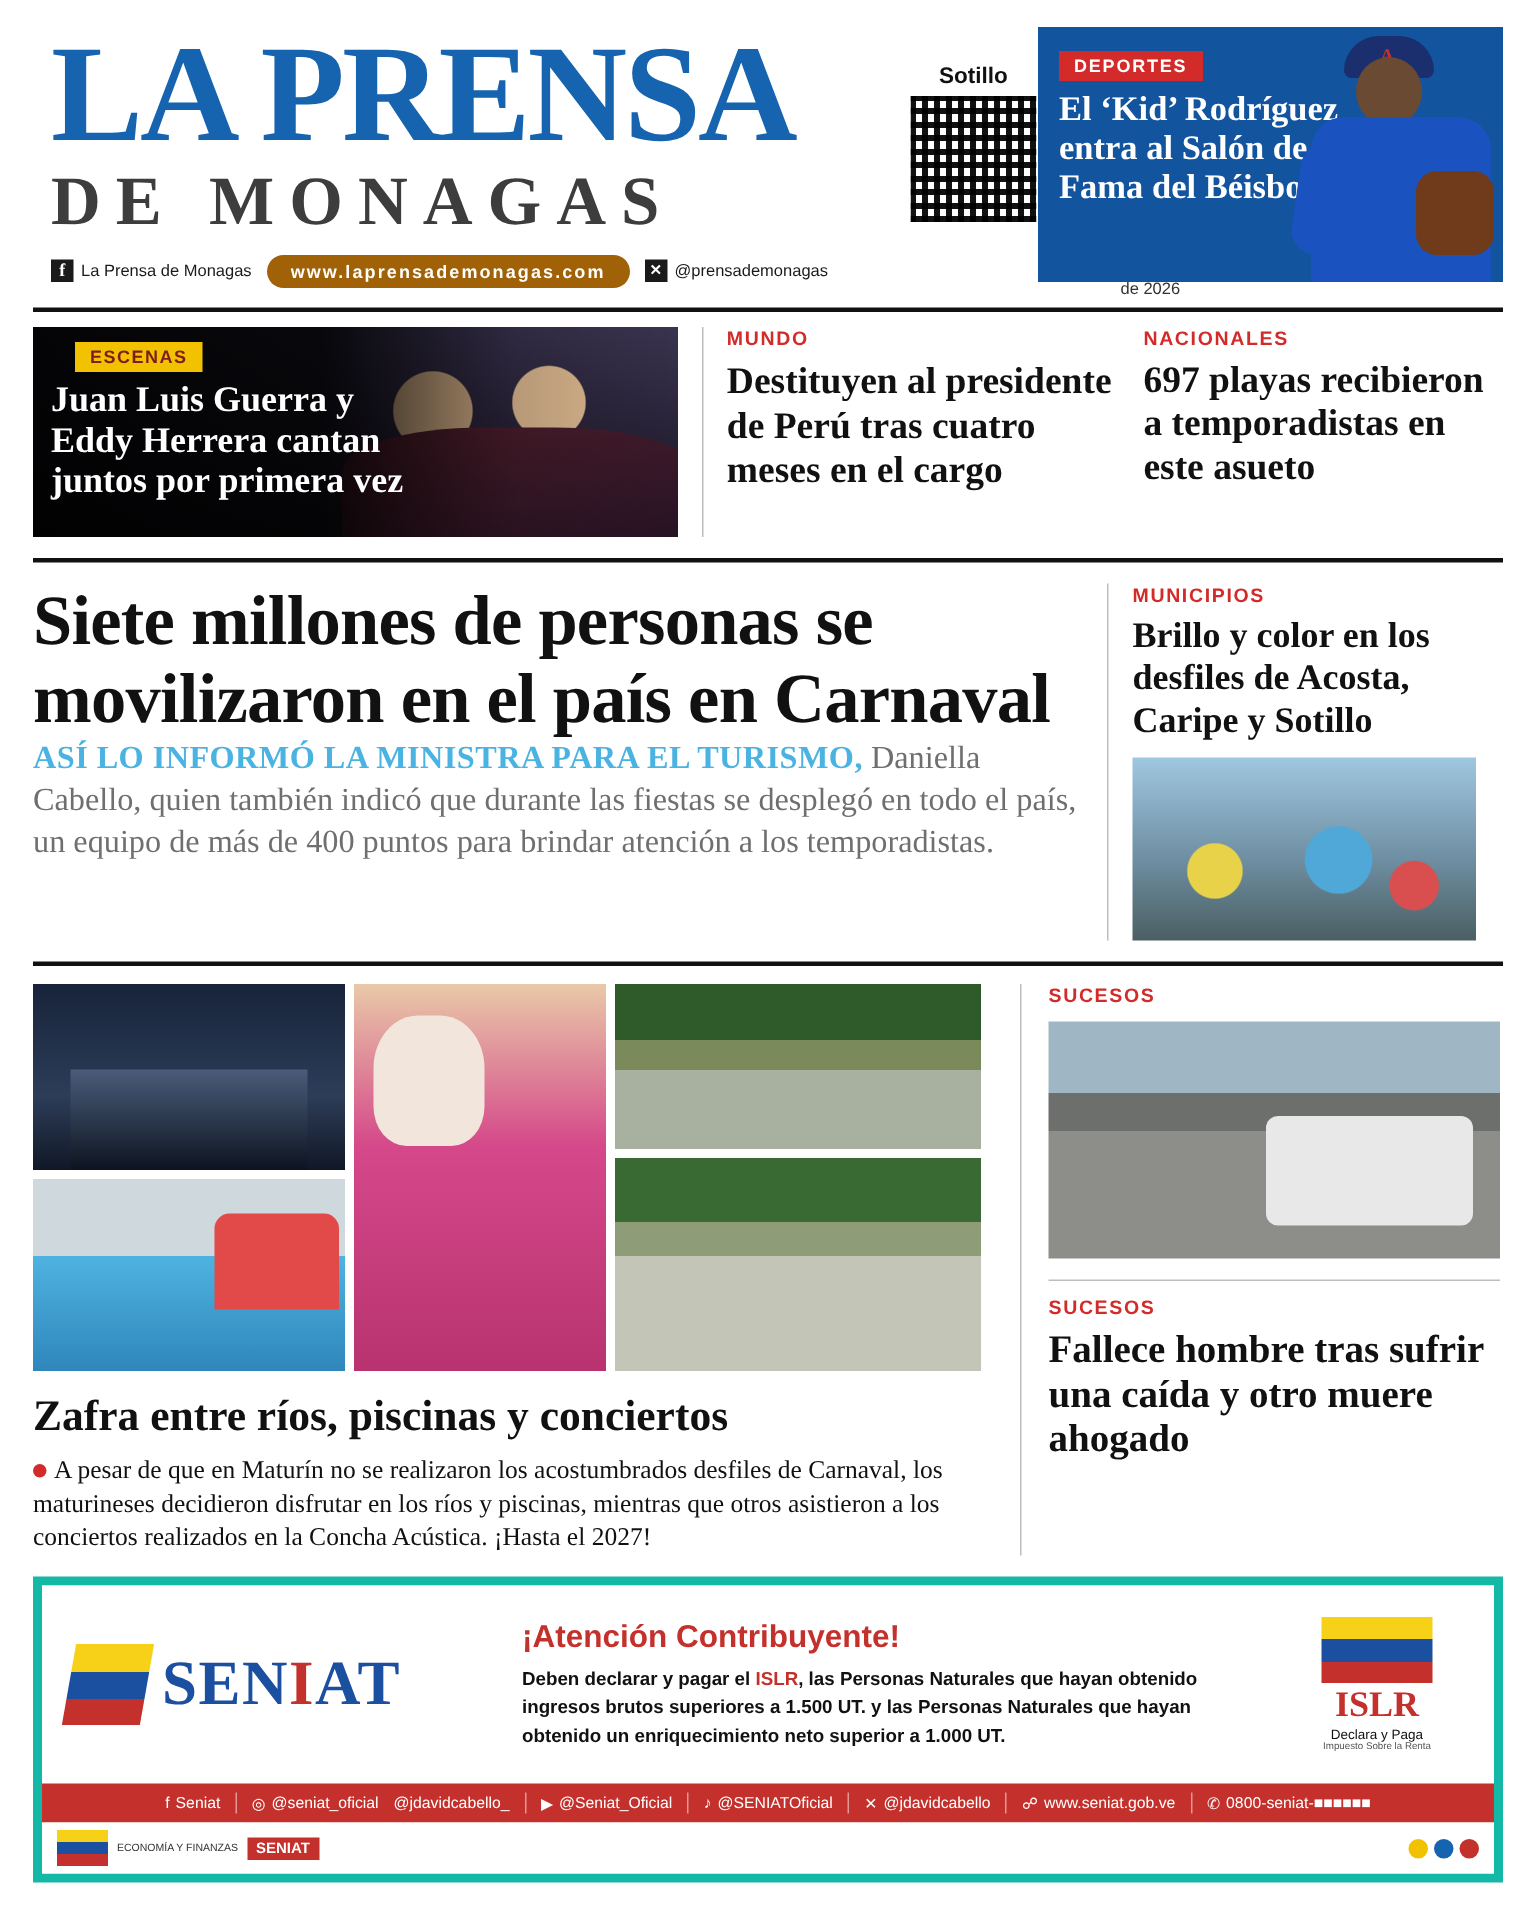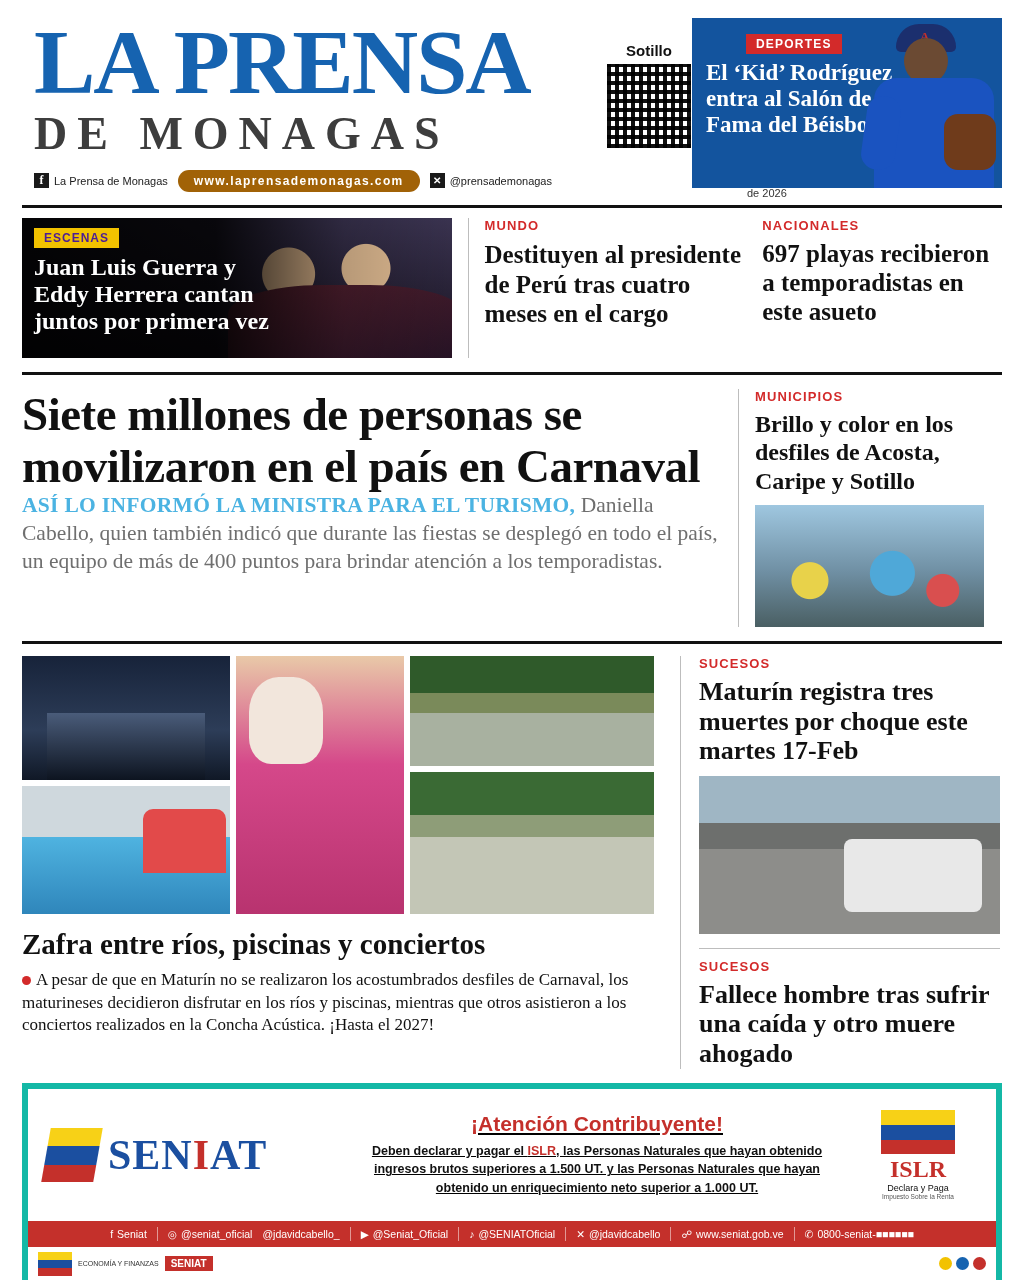--- a/index.html
+++ b/index.html
@@ -90,21 +90,21 @@
 
   .deportes-box {
     position: absolute; right: 22px; top: 18px;
     width: 310px; height: 170px;
     background: #13549e;
     overflow: hidden;
   }
   .deportes-tag {
     position: absolute; left: 14px; top: 16px;
     background: #d32a2a; color: #fff; font-size: 12px; font-weight: bold;
-    letter-spacing: 1.2px; padding: 3px 10px; margin-left: 40px;
+    letter-spacing: 1.2px; padding: 3px 10px;
   }
   .deportes-head {
     position: absolute; left: 14px; top: 42px; width: 240px;
     font-family: "Liberation Serif", serif; font-weight: bold;
     font-size: 23px; line-height: 1.12; color: #fff;
   }
   .player {
     position: absolute; right: -6px; top: -8px; width: 150px; height: 178px;
   }
   .player .head { position:absolute; left:46px; top:28px; width:44px; height:46px; background:#6b4a33; border-radius:50%; }
@@ -128,21 +128,21 @@
       radial-gradient(circle at 80% 36%, #e0bb92 0 24px, transparent 25px),
       linear-gradient(180deg,#3a3350 0%, #17121f 100%);
   }
   .esc-photo:after{
     content:""; position:absolute; left:48%; top:48%; width:55%; height:52%;
     background: linear-gradient(160deg,#5a2230,#241224);
     border-radius: 40% 40% 0 0;
   }
   .esc-shade { position:absolute; inset:0; background:linear-gradient(90deg,rgba(0,0,0,.93) 0%,rgba(0,0,0,.85) 45%,rgba(0,0,0,.18) 75%,rgba(0,0,0,0) 100%); }
   .esc-tag {
-    position:absolute; left:12px; top:10px; background:#f2c200; color:#4c1d95;
+    position:absolute; left:28px; top:10px; background:#f2c200; color:#7f1d1d;
     font-size:12px; font-weight:bold; letter-spacing:1px; padding:3px 10px;
   }
   .esc-head {
     position:absolute; left:12px; top:36px; width:250px; color:#fff;
     font-family:"Liberation Serif", serif; font-weight:bold;
     font-size:24px; line-height:1.12;
   }
   .vdiv { width: 1px; background: #bdbdbd; margin: 0 16px; }
 
   .mundo { width: 262px; }
@@ -234,21 +234,21 @@
   
   .ad { margin: 14px 22px 0; border:6px solid #14b8a6; }
   .ad-main { display:flex; align-items:center; height:132px; background:#fff; padding: 0 18px; }
   .ad-left { width: 290px; display:flex; align-items:center; gap:10px; }
   .flag-ribbon { width:52px; height:54px; background:linear-gradient(180deg,#f7d117 0 34%,#1b4fa0 34% 68%,#c4302b 68% 100%); transform: skewX(-10deg); }
   .seniat {
     font-family:"Liberation Serif", serif; font-weight:bold; font-size:42px;
     color:#1b4fa0; letter-spacing:1px;
   }
   .seniat .red { color:#c4302b; }
-  .ad-center { flex:1; text-align:center; padding: 0 12px; text-decoration: underline; }
+  .ad-center { flex:1; padding: 0 12px; }
   .ad-title { color:#c4302b; font-size:21px; font-weight:bold; }
   .ad-text { font-size:12.5px; line-height:1.5; color:#111; margin-top:6px; font-weight:bold; }
   .ad-text b { color:#c4302b; }
   .ad-right { width:120px; text-align:center; }
   .islr-flag { width:74px; height:44px; margin:0 auto; background:linear-gradient(180deg,#f7d117 0 34%,#1b4fa0 34% 68%,#c4302b 68% 100%); }
   .islr { font-family:"Liberation Serif", serif; font-weight:bold; font-size:24px; color:#c4302b; margin-top:2px; }
   .islr-sub { font-size:9px; color:#111; }
   .islr-sub2 { font-size:6.5px; color:#555; }
   .ad-bar {
     background:#c4302b; color:#fff; height:26px; display:flex;
@@ -373,21 +373,20 @@
       </div>
       <div class="gal-title">Zafra entre ríos, piscinas y conciertos</div>
       <div class="gal-body">
         <span class="bullet"></span><span>A pesar de que en Maturín no se realizaron los acostumbrados desfiles de Carnaval, los maturineses decidieron disfrutar en los ríos y piscinas, mientras que otros asistieron a los conciertos realizados en la Concha Acústica. ¡Hasta el 2027!</span>
       </div>
     </div>
 
     <div class="suc-col">
       <div>
         <div class="kicker-red">SUCESOS</div>
-        <div class="suc-head">Maturín registra tres muertes por choque este martes 17-Feb</div>
         <div class="suc-photo"></div>
       </div>
       <div class="suc-sep"></div>
       <div>
         <div class="kicker-red">SUCESOS</div>
         <div class="suc-head">Fallece hombre tras sufrir una caída y otro muere ahogado</div>
       </div>
     </div>
   </div>
 

